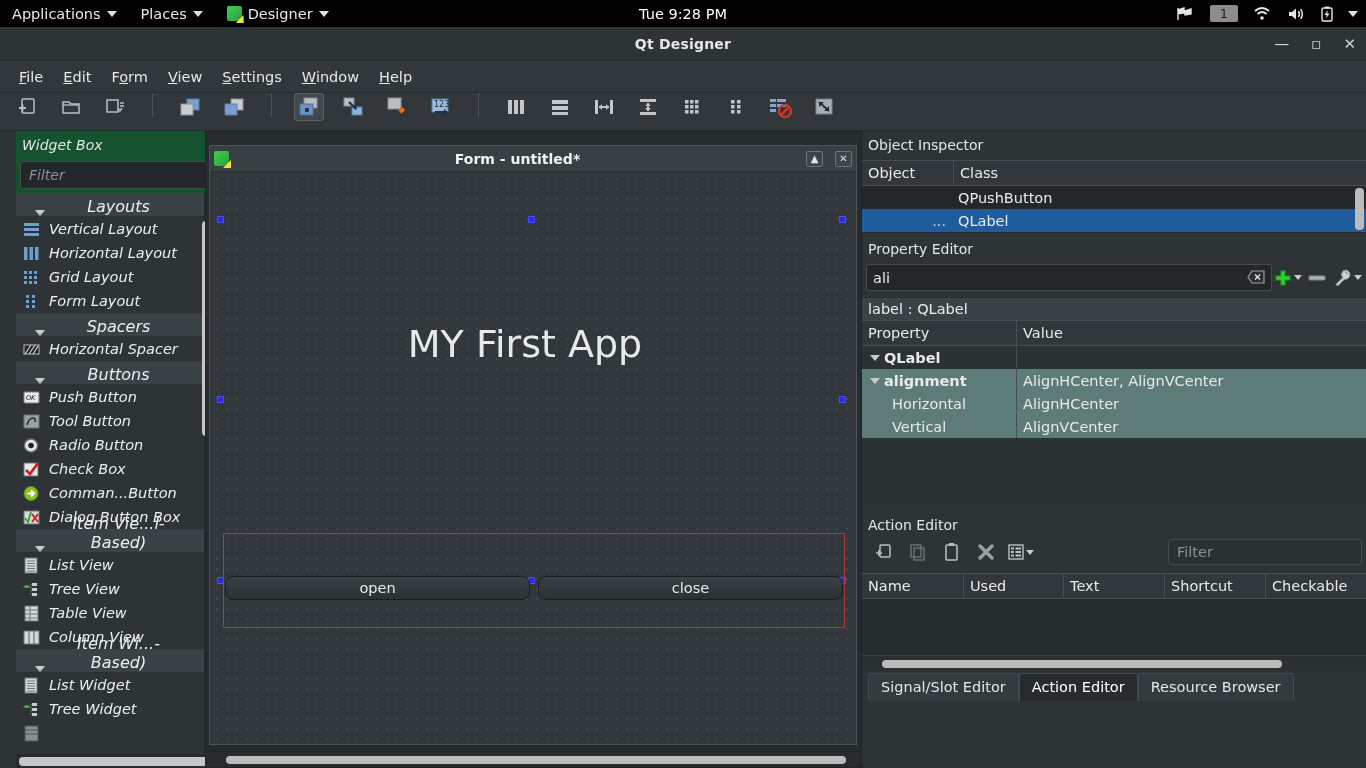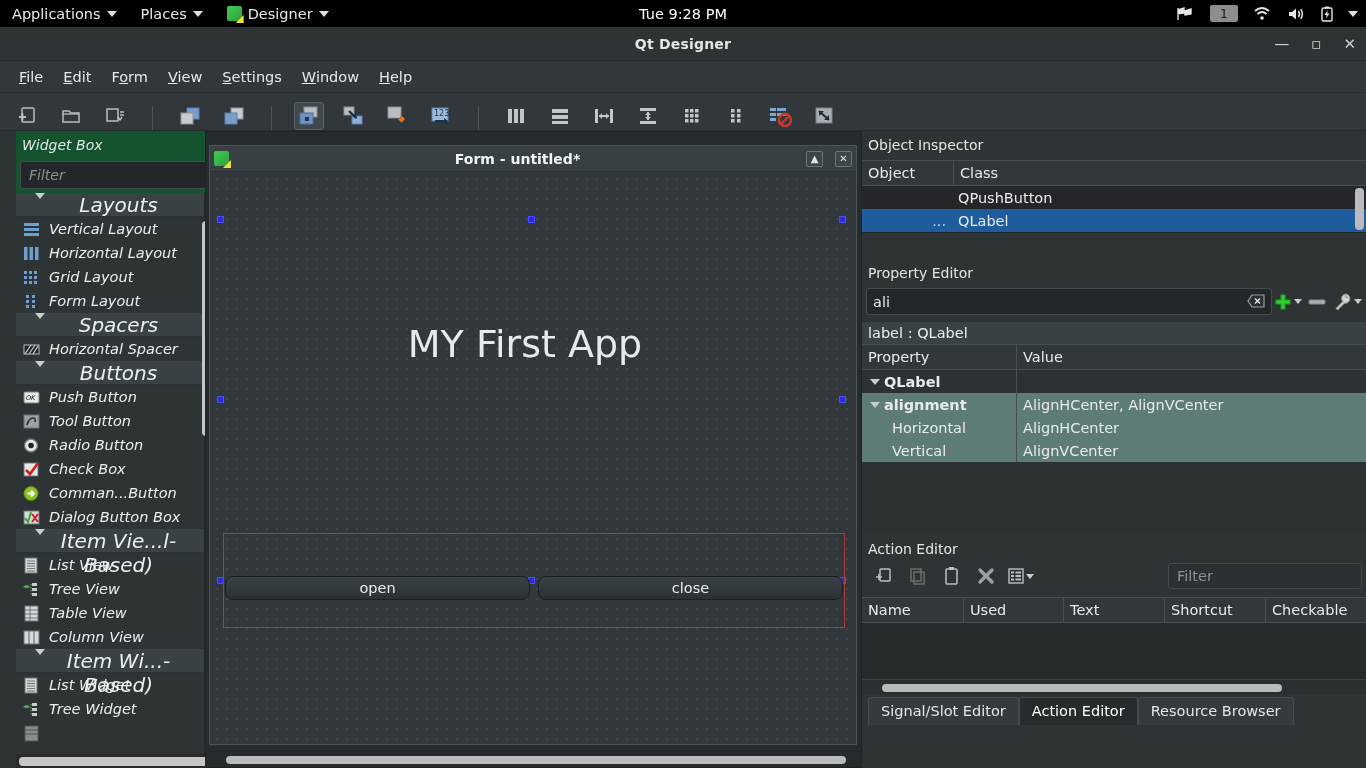--- a/index.html
+++ b/index.html
@@ -73,21 +73,21 @@
     background: #31373a; display: flex; align-items: center;
     padding-left: 10px; gap: 2px;
     border-bottom: 1px solid #282d2f;
   }
   .menuitem { font-size: 14.5px; color: #e6e9e8; padding: 5px 9px; }
   .menuitem u { text-decoration: underline; }
 
   
   .toolbar {
     position: absolute; top: 93px; left: 0; width: 1366px; height: 38px;
-    background: #31373a; display: flex; align-items: flex-end;
+    background: #31373a; display: flex; align-items: flex-start;
     padding-left: 12px; gap: 14px;
     border-bottom: 1px solid #262b2d;
   }
   .tb-btn {
     width: 30px; height: 28px; display: flex; align-items: center; justify-content: center;
     border-radius: 3px;
   }
   .tb-btn.active { background: #3f484c; border: 1px solid #596266; }
   .tb-sep { width: 1px; height: 24px; background: #4a5356; margin: 0 8px; }
 
@@ -105,22 +105,22 @@
     border: 1px solid #454c4f; border-radius: 3px;
     display: flex; align-items: center; padding: 0 8px;
     font-size: 14px; color: #8a9193;
   }
   .wb-scroll {
     position: relative; height: 566px; overflow: hidden;
     background: #2e3436; margin-left: 0px;
   }
   .wb-list { width: 188px; }
   .wb-cat {
-    height: 24px; background: #3b4246; display: flex; align-items: flex-start;
-    font-size: 20px; color: #eceff0; font-weight: 400;
+    height: 24px; background: #3b4246; display: flex; align-items: flex-end;
+    font-size: 16px; color: #eceff0; font-weight: 400;
     padding-left: 11px; gap: 10px;
     border-bottom: 1px solid #2b3133;
   }
   .wb-cat .cat-label { flex: 1; text-align: center; padding-right: 22px; }
   .tri-down {
     width: 0; height: 0; border-left: 5px solid transparent;
     border-right: 5px solid transparent; border-top: 6px solid #c6cbcc;
     margin-left: 8px;
   }
   .wb-row {
@@ -217,21 +217,21 @@
   .oi-body { background: #232729; height: 47px; position: relative; }
   .oi-row { display: flex; height: 23px; align-items: center; font-size: 14.5px; color: #e8ebeb; }
   .oi-row.selected { background: #1f5c9e; }
   .oi-c1 { width: 92px; text-align: right; padding-right: 8px; color: #cfd4d3; }
   .oi-c2 { padding-left: 4px; }
   .oi-sb {
     position: absolute; right: 2px; top: 2px; width: 9px; height: 42px;
     background: #b9bcbb; border-radius: 4px;
   }
 
-  .pe-head { font-size: 14px; color: #e3e7e6; padding: 8px 6px 7px 6px; margin-top: 24px; }
+  .pe-head { font-size: 14px; color: #e3e7e6; padding: 8px 6px 7px 6px; }
   .pe-toolrow { display: flex; align-items: center; gap: 0px; padding: 0 4px 6px 4px; }
   .pe-filter {
     flex: 1; height: 27px; background: #232729; border: 1px solid #454c4f;
     border-radius: 3px; display: flex; align-items: center;
     padding: 0 6px; font-size: 14.5px; color: #e3e7e6; position: relative;
   }
   .pe-filter .clearico { position: absolute; right: 6px; top: 5px; }
   .pe-tool { width: 30px; height: 27px; display:flex; align-items:center; justify-content:center; gap:1px; }
   .tri-sm { width:0;height:0;border-left:4px solid transparent;border-right:4px solid transparent;border-top:5px solid #c6cbcc; }
 

